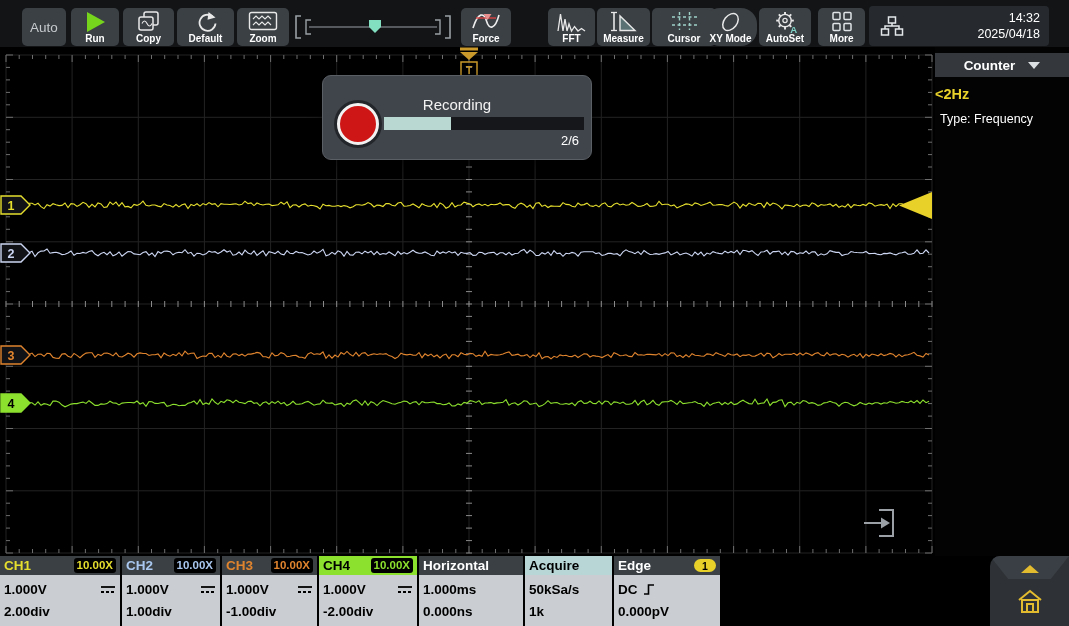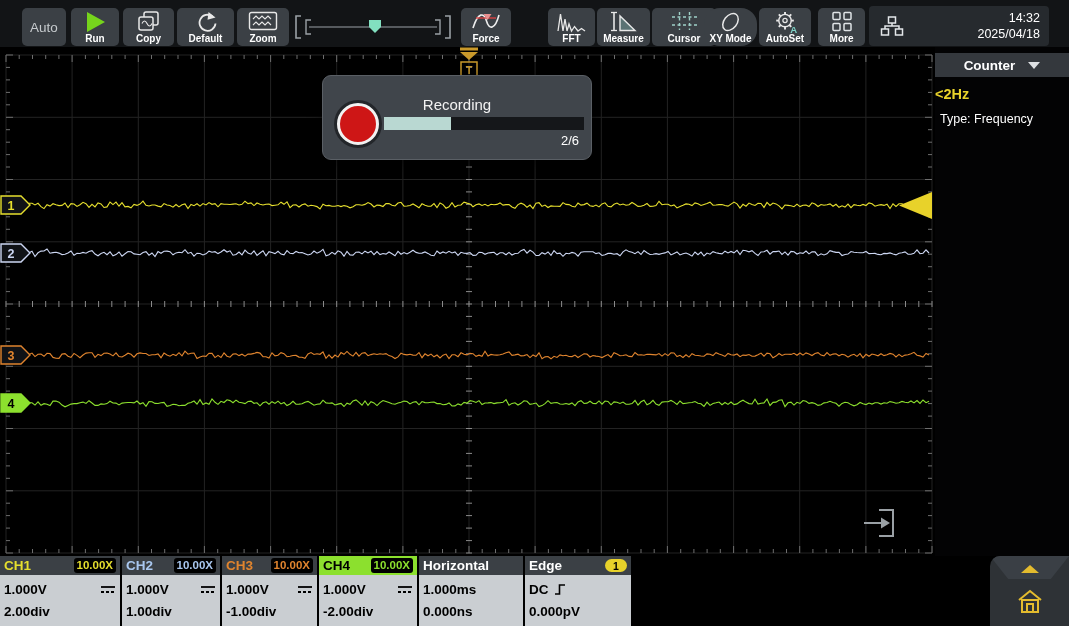--- a/index.html
+++ b/index.html
@@ -700,20 +700,33 @@
         </div>
       <div class="box-vals">
         <div class="val-row start">
             <span>1.000ms</span>
           </div>
         <div class="val-row start">
             <span>0.000ns</span>
           </div>
       </div>
     </div>
+    <div class="box" style="width:87px">
+      <div class="box-head" style="color: rgb(0, 0, 0); background: rgb(185, 214, 214);">
+        <span>Acquire</span>
+        </div>
+      <div class="box-vals">
+        <div class="val-row start">
+            <span>50kSa/s</span>
+          </div>
+        <div class="val-row start">
+            <span>1k</span>
+          </div>
+      </div>
+    </div>
     <div class="box" style="width:106px">
       <div class="box-head">
         <span>Edge</span>
         <span class="edge-badge" style="background: rgb(232, 210, 42);">1</span>
       </div>
       <div class="box-vals">
         <div class="val-row start">
             <span>DC</span>
           <svg width="12" height="13" viewBox="0 0 12 13">
             <polyline points="1,11 5.5,11 5.5,2 11,2" fill="none" stroke="#000" stroke-width="1.6"></polyline>

